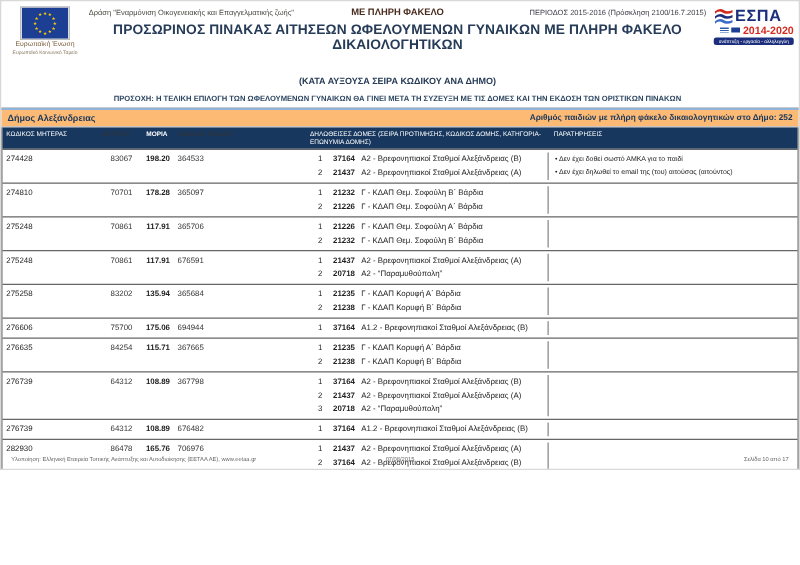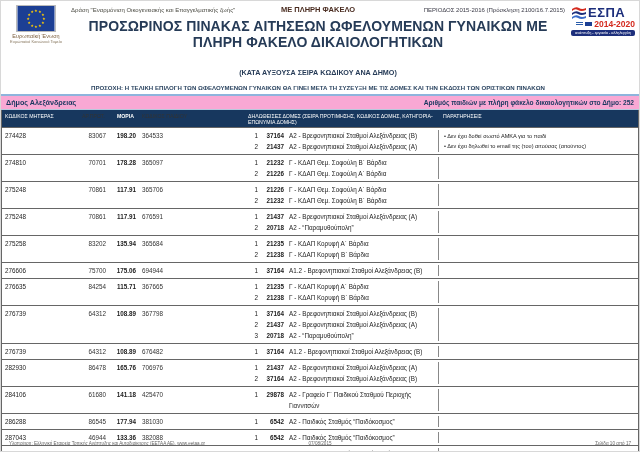--- a/index.html
+++ b/index.html
@@ -1,45 +1,45 @@
 <!DOCTYPE html>
 <html><head>
 <meta charset="utf-8">
 <style>
   * { margin:0; padding:0; box-sizing:border-box; }
   html,body { background:#ffffff; }
   body { font-family:"Liberation Sans", sans-serif; }
-  .page { position:relative; width:640px; height:452px; background:#fff;
+  .page { position:relative; width:640px; height:376px; background:#fff;
           border:1px solid #d8d8d8; overflow:hidden; }
 
   
   .hdr { display:flex; align-items:flex-start; padding:4px 4px 0 6px; }
   .eu-block { width:58px; flex:0 0 58px; text-align:center; }
   .eu-flag { border:1px solid #bbb; display:block; margin:0 auto; }
   .eu-t1 { font-size:5.5px; color:#7a5c3a; margin-top:1px; }
   .eu-t2 { font-size:4px; color:#8a7a62; }
   .hdr-center { flex:1 1 auto; padding:0 6px; }
   .hdr-row1 { display:flex; align-items:baseline; }
   .action-label { flex:1; font-size:6px; color:#4a4a42; }
   .folder-status { flex:0 0 auto; font-size:7.5px; font-weight:bold; color:#4a2c20; margin:0 26px; }
   .period { flex:1; text-align:right; font-size:6px; color:#3a3a46; }
-  .doc-title { text-align:center; font-size:14px; font-weight:bold; color:#263b57; margin-top:4px; letter-spacing:.1px; }
+  .doc-title { text-align:center; font-size:11px; font-weight:bold; color:#263b57; margin-top:4px; letter-spacing:.1px; }
   .doc-subtitle { text-align:center; font-size:7.2px; font-weight:bold; color:#263b57; margin-top:18px; }
   .warning { text-align:center; font-size:6.1px; font-weight:bold; color:#2d4662; margin-top:7px; }
   .espa-block { flex:0 0 64px; width:64px; text-align:center; }
   .espa-top { display:flex; align-items:center; gap:1px; }
   .espa-name { font-size:13px; font-weight:bold; color:#1d2f7c; letter-spacing:.5px; }
   .espa-years-row { display:flex; align-items:center; justify-content:flex-end; gap:2px; margin-top:-1px; }
   .mini-flag { width:7px; height:4px; display:inline-block; }
   .espa-years { font-size:8.5px; font-weight:bold; color:#d42a1e; }
   .espa-bar { background:#1d2f7c; border-radius:2px; color:#fff; font-size:3.8px; padding:1px 2px; margin-top:1px; white-space:nowrap; }
 
   
   .muni-bar { display:flex; justify-content:space-between; align-items:center;
-              background:#f9a8d4; border-top:2px solid #8eb4dc; border-bottom:1px solid #b8c9dd;
+              background:#fdba74; border-top:2px solid #8eb4dc; border-bottom:1px solid #b8c9dd;
               margin-top:3px; padding:2px 5px; }
   .muni-name { font-size:7.2px; font-weight:bold; color:#17375e; }
   .muni-count { font-size:6.6px; font-weight:bold; color:#17375e; }
 
   
   .tbl { border-left:1px solid #666; border-right:1px solid #666; border-bottom:1px solid #666; }
   .thead { display:flex; background:#17375e; color:#fff; font-size:5.2px; padding:3px 0 2px 0; align-items:flex-start; }
   .th { padding:0 2px; }
   .row-group { display:flex; border-top:1px solid #666; padding:2px 0; align-items:flex-start; font-size:6.3px; color:#222; }
   .c-mother { width:78px; flex:0 0 78px; padding-left:3px; }

